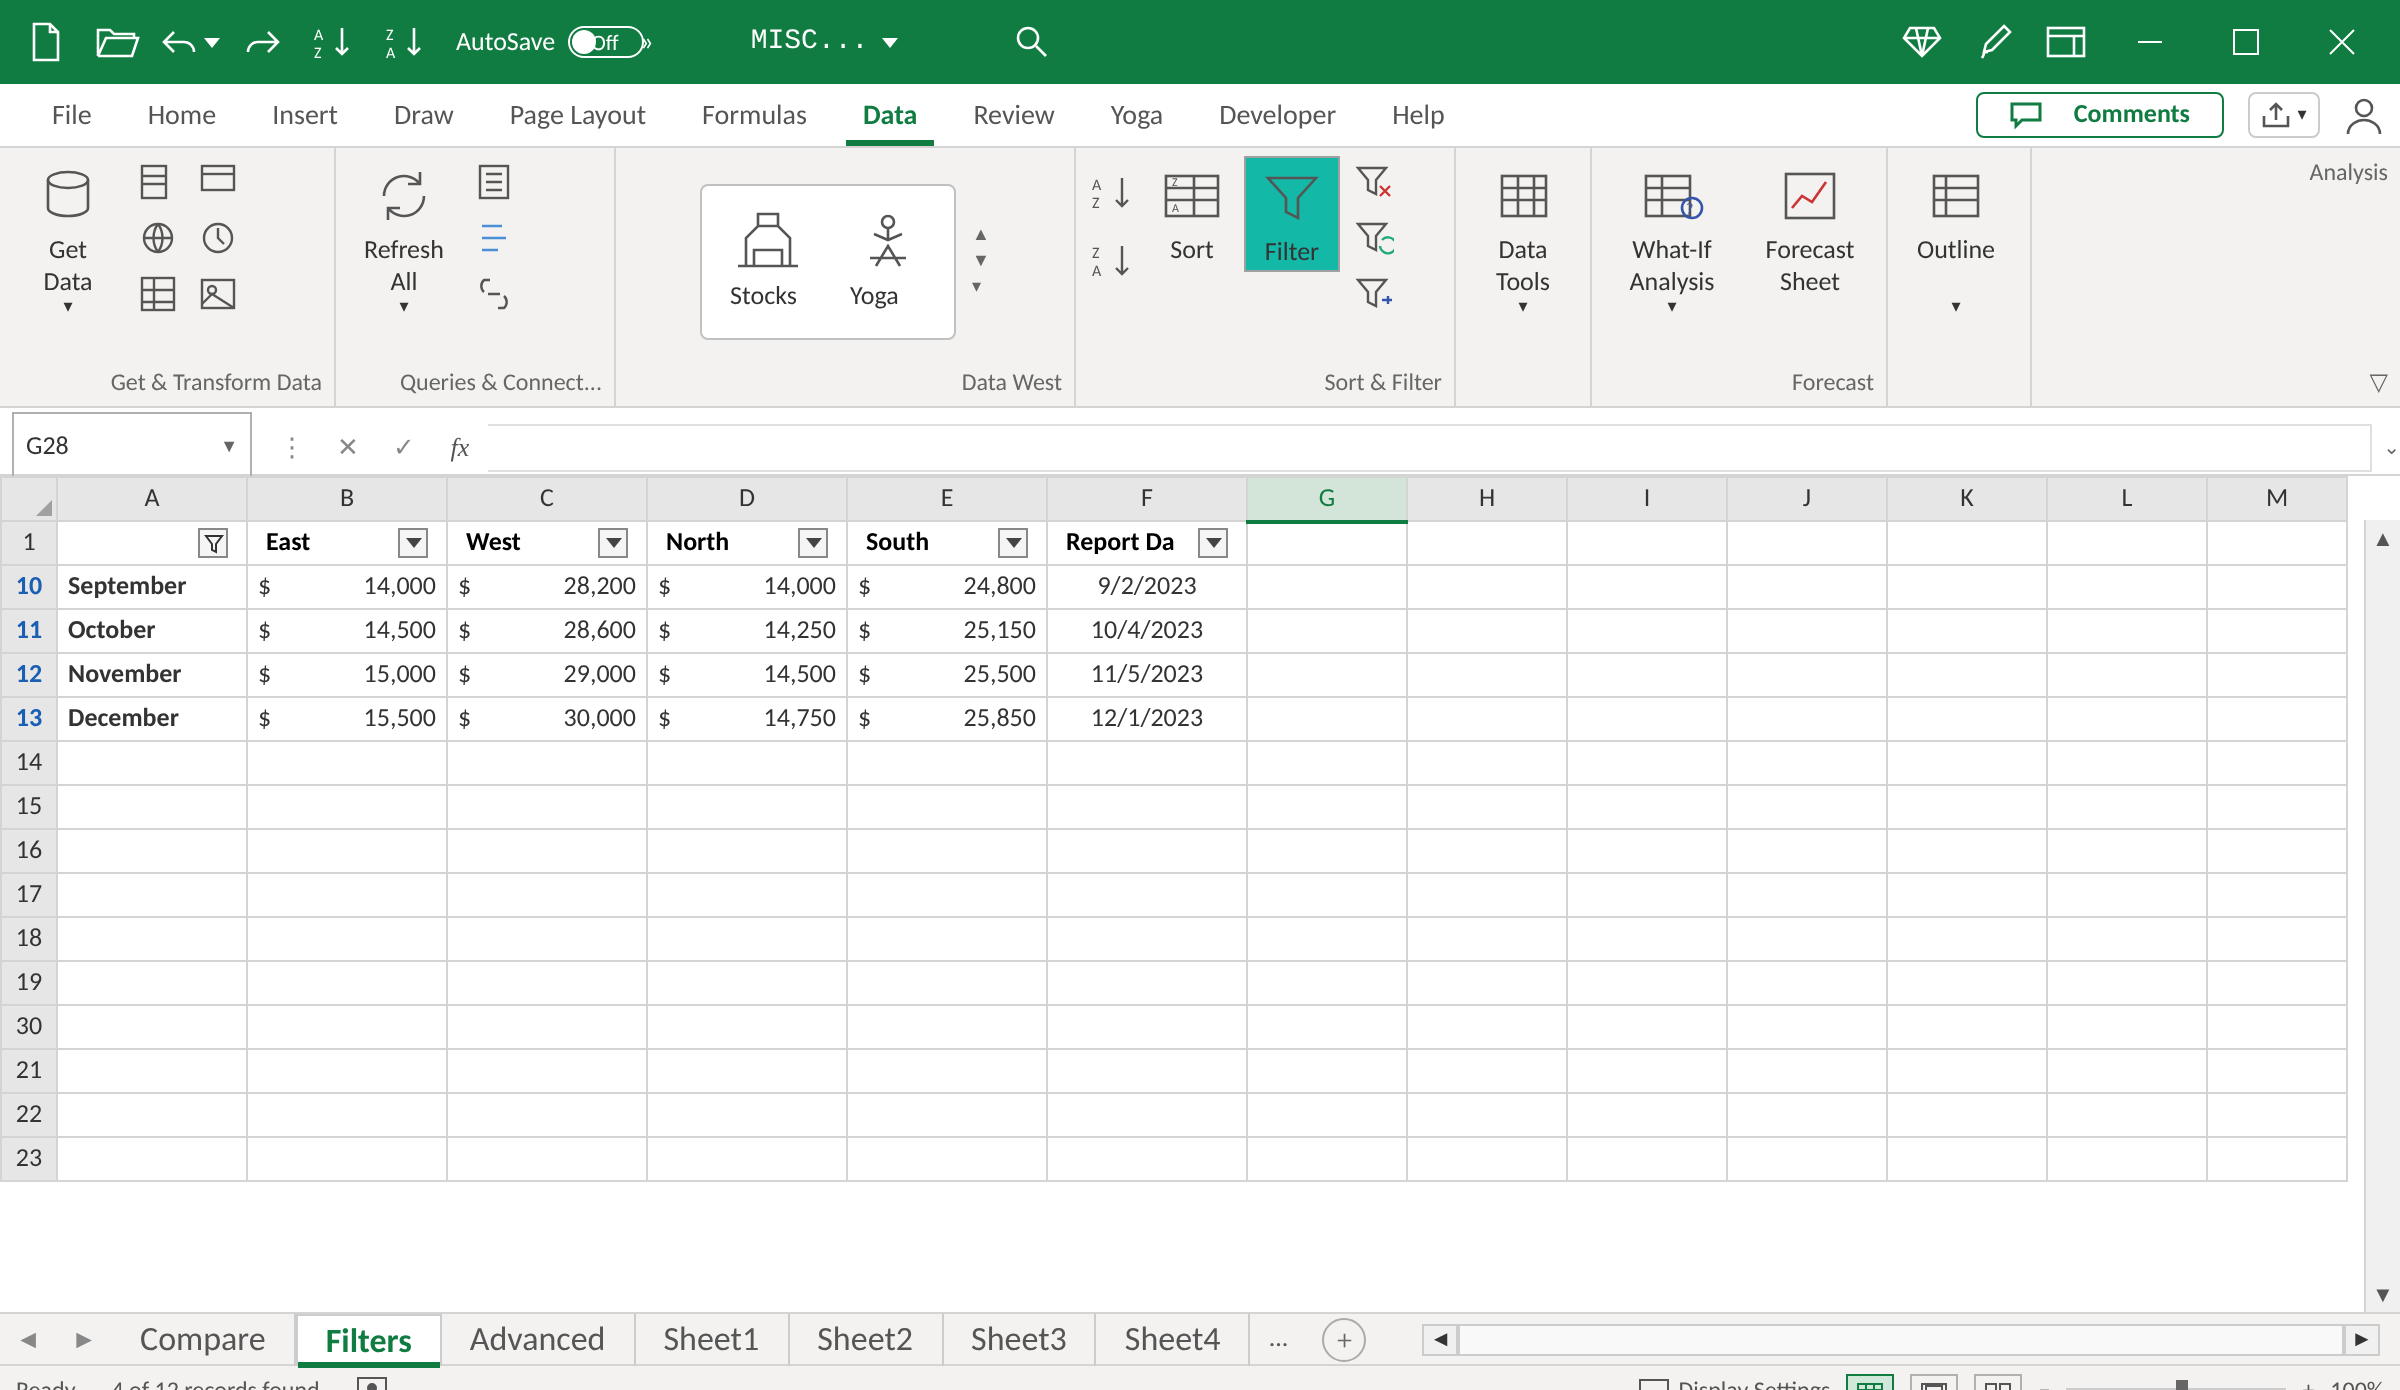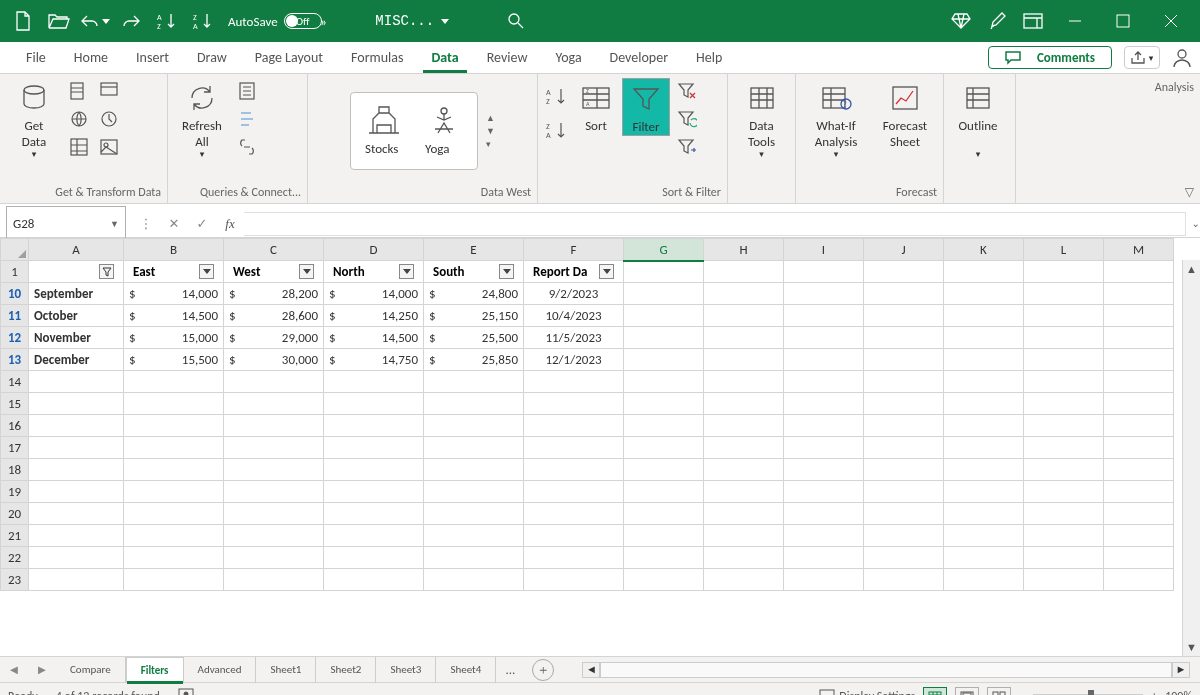--- a/index.html
+++ b/index.html
@@ -69,21 +69,21 @@
   .datacell { padding:0 5px; }
   .datacell.bold { font-weight:700; }
   .datacell.r { text-align:center; }
   .money { display:flex; justify-content:space-between; padding:0 5px; }
   .vscroll { position:absolute; right:0; top:22px; bottom:0; width:18px; background:#f0f0f0; border-left:1px solid #d4d4d4; display:flex; flex-direction:column; align-items:center; }
   .vscroll .arrow { height:18px; width:100%; display:flex; align-items:center; justify-content:center; cursor:pointer; color:#555; font-size:11px; }
   
   
   .sheetbar { height:26px; background:#f3f2f1; border-top:1px solid #d4d4d4; display:flex; align-items:center; }
   .nav { width:28px; text-align:center; color:#888; cursor:pointer; }
-  .sheettab { padding:10px 14px; height:26px; display:flex; align-items:center; border-right:1px solid #ccc; cursor:pointer; font-size:11px; color:#555; }
+  .sheettab { padding:10px 14px; height:26px; display:flex; align-items:center; border-right:1px solid #ccc; cursor:pointer; font-size:17px; color:#555; }
   .sheettab.active { background:#fff; border-top:1px solid #ccc; border-left:1px solid #ccc; color:#107c41; font-weight:700; position:relative; }
   .sheettab.active::after { content:""; position:absolute; bottom:-1px; left:0; right:0; height:3px; background:#107c41; }
   .addsheet { width:22px; height:22px; border:1px solid #aaa; border-radius:50%; display:flex; align-items:center; justify-content:center; margin:0 8px; cursor:pointer; color:#666; }
   .hscroll { flex:1; display:flex; align-items:center; margin:0 10px 0 20px; }
   .hscroll .track { flex:1; height:16px; background:#f9f9f9; border:1px solid #ccc; position:relative; }
   .hscroll .arrow { width:18px; height:16px; border:1px solid #ccc; display:flex; align-items:center; justify-content:center; cursor:pointer; font-size:11px; background:#f0f0f0; }
   
   
   .status { height:26px; background:#f3f2f1; border-top:1px solid #d4d4d4; display:flex; align-items:center; padding:0 8px; font-size:12px; color:#555; }
   .status .right { margin-left:auto; display:flex; align-items:center; gap:8px; }
@@ -803,21 +803,21 @@
           <td></td>
           <td></td>
           <td></td>
           <td></td>
           <td></td>
           <td></td>
           <td></td>
           <td></td>
         </tr>
         <tr>
-          <th class="rowhead">20</th>
+          <th class="rowhead">30</th>
           <td></td>
           <td></td>
           <td></td>
           <td></td>
           <td></td>
           <td></td>
           <td></td>
           <td></td>
           <td></td>
           <td></td>

